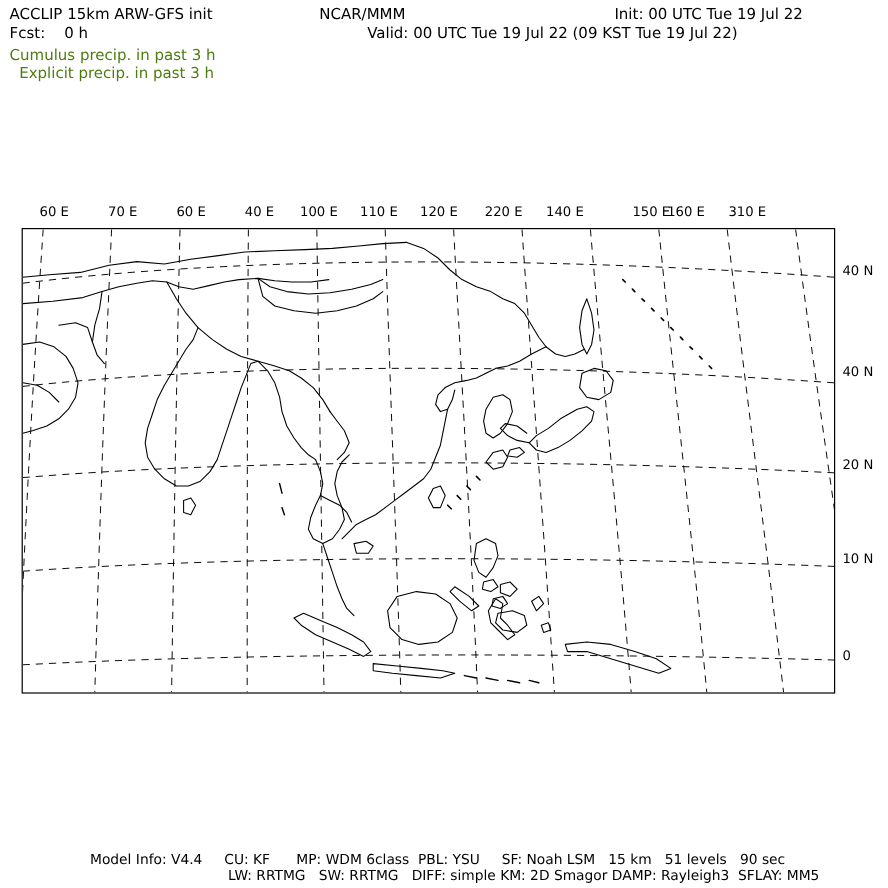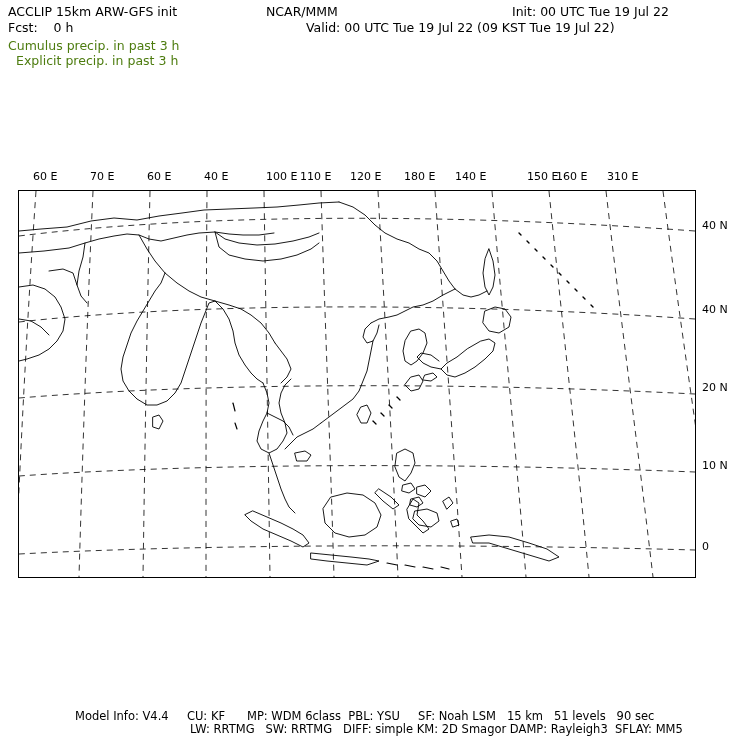--- a/index.html
+++ b/index.html
@@ -74,24 +74,24 @@
 <div class="hdr" id="hdr-line1-mid">NCAR/MMM</div>
 <div class="hdr" id="hdr-line1-right">Init: 00 UTC Tue 19 Jul 22</div>
 <div class="hdr" id="hdr-line2-right">Valid: 00 UTC Tue 19 Jul 22 (09 KST Tue 19 Jul 22)</div>
 <div class="hdr" id="legend-cumulus">Cumulus precip. in past 3 h</div>
 <div class="hdr" id="legend-explicit">Explicit precip. in past 3 h</div>
 
 <div class="tick xtick" style="left:33px">60 E</div>
 <div class="tick xtick" style="left:90px">70 E</div>
 <div class="tick xtick" style="left:147px">60 E</div>
 <div class="tick xtick" style="left:204px">40 E</div>
-<div class="tick xtick" style="left:266px">100 E</div>
+<div class="tick xtick" style="left:250px">100 E</div>
 <div class="tick xtick" style="left:300px">110 E</div>
 <div class="tick xtick" style="left:350px">120 E</div>
-<div class="tick xtick" style="left:404px">180 E</div>
+<div class="tick xtick" style="left:404px">220 E</div>
 <div class="tick xtick" style="left:455px">140 E</div>
 <div class="tick xtick" style="left:527px">150 E</div>
 <div class="tick xtick" style="left:556px">160 E</div>
 <div class="tick xtick" style="left:607px">310 E</div>
 
 <div class="tick ytick" style="top:219px">40 N</div>
 <div class="tick ytick" style="top:303px">40 N</div>
 <div class="tick ytick" style="top:381px">20 N</div>
 <div class="tick ytick" style="top:459px">10 N</div>
 <div class="tick ytick" style="top:540px">0</div>

